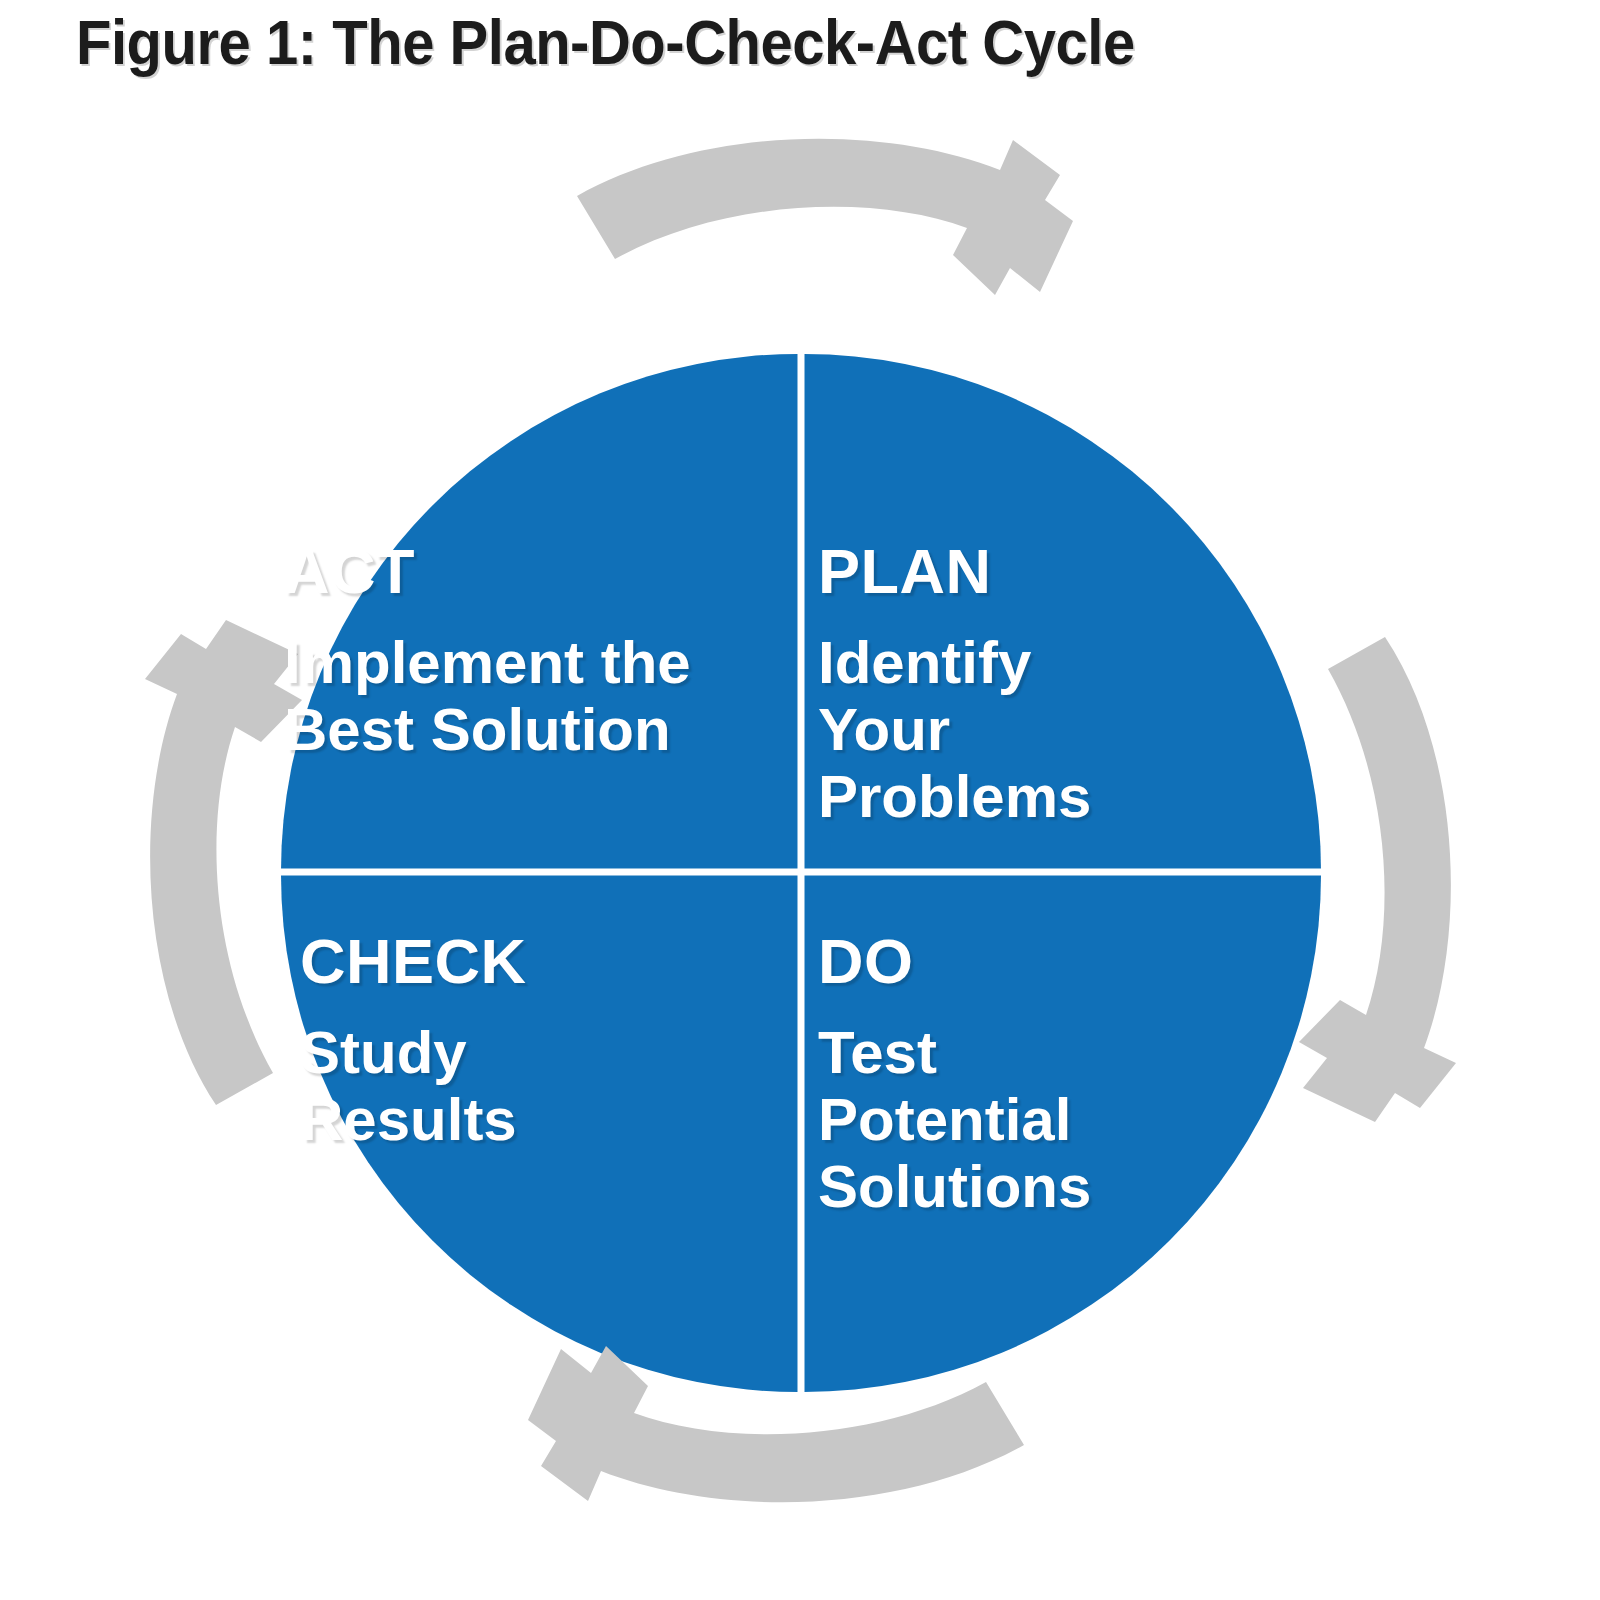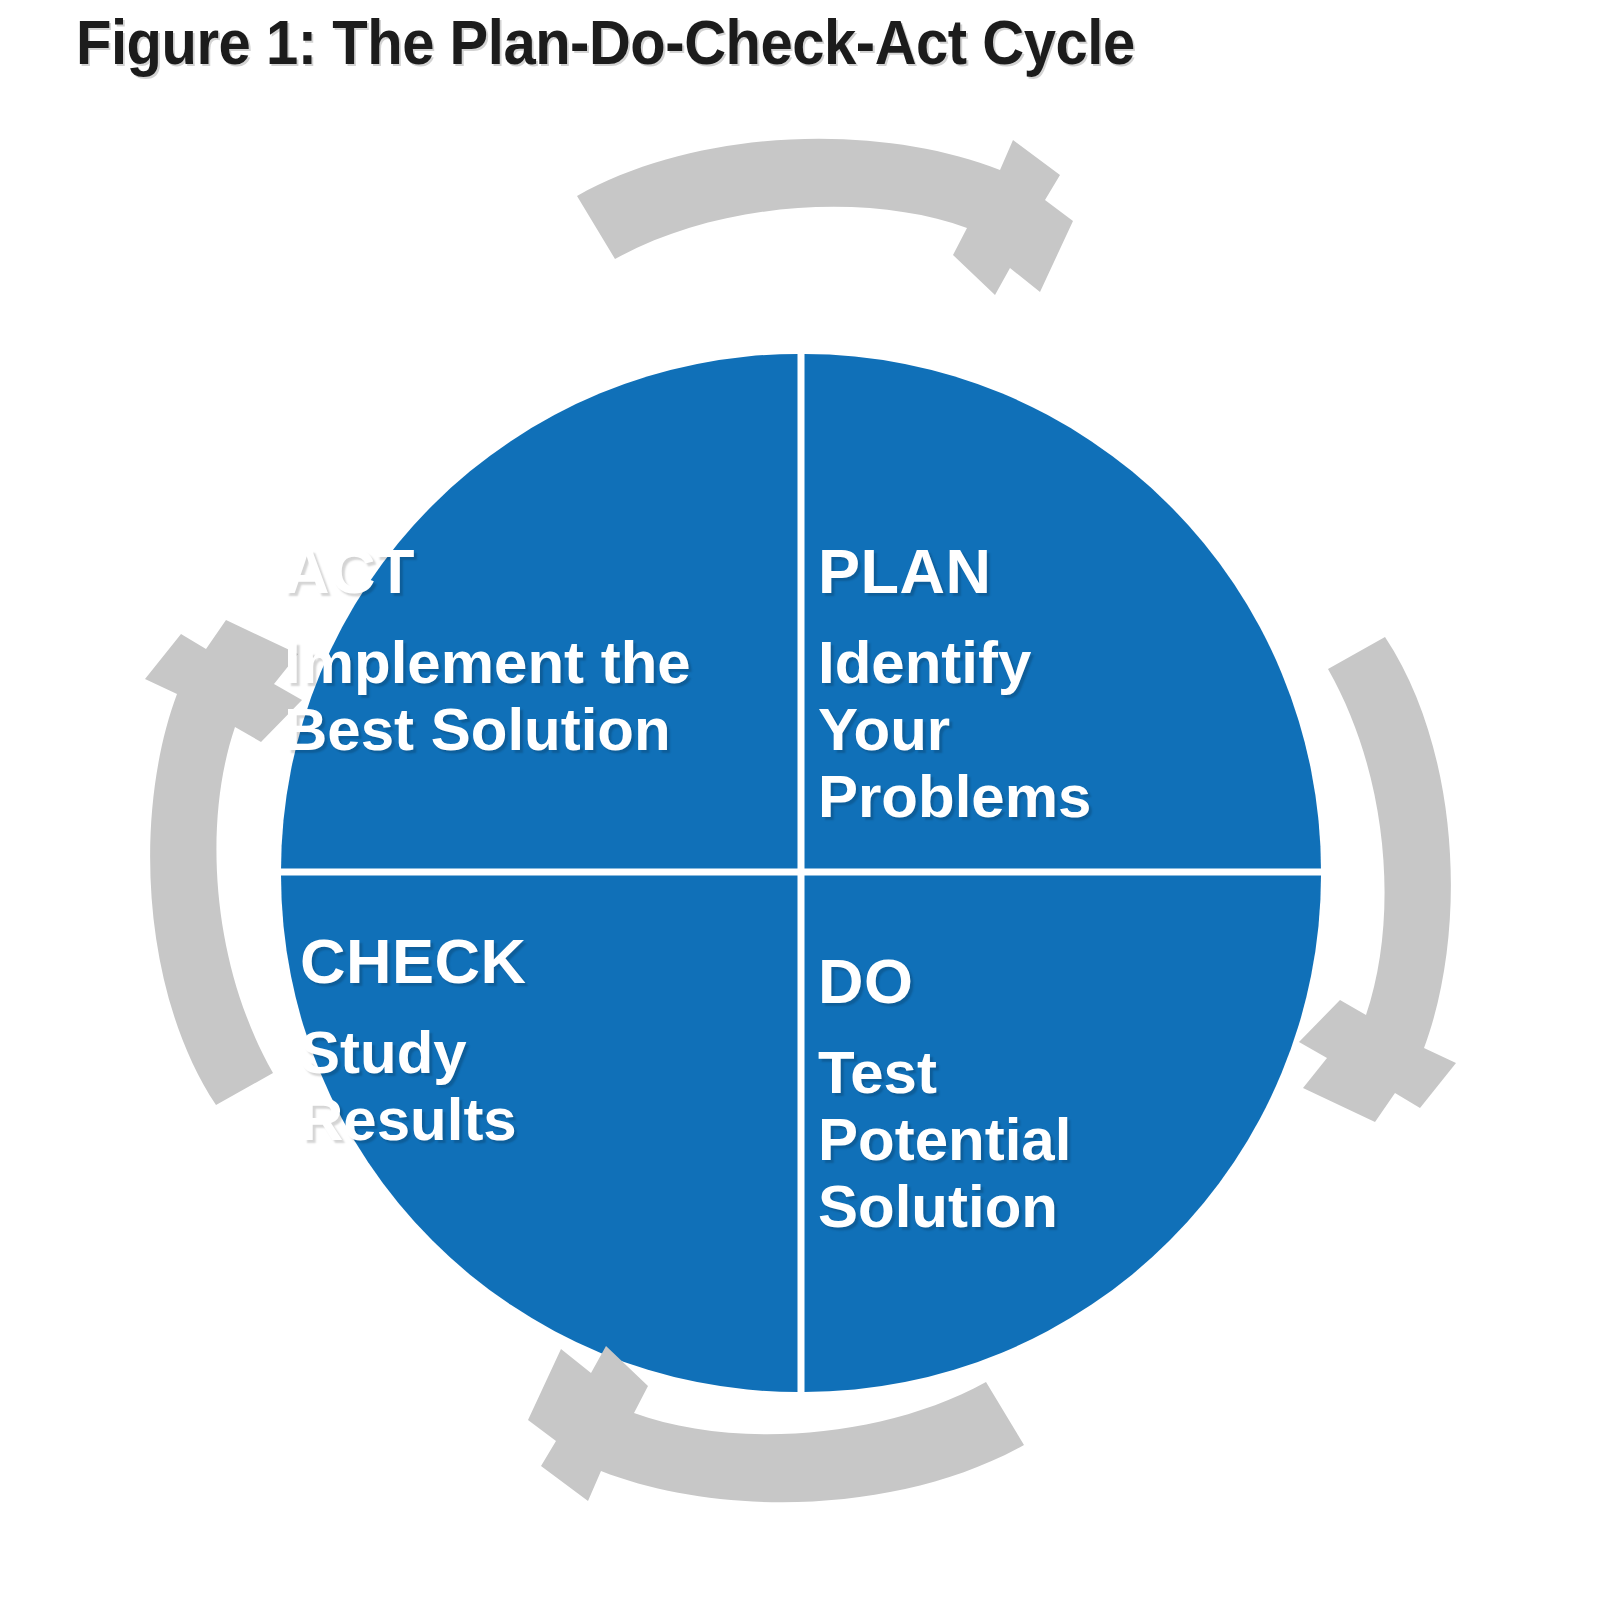--- a/index.html
+++ b/index.html
@@ -162,19 +162,19 @@
     <div class="quadrant-sub">Identify Your
 Problems</div>
   </div>
 
   <div class="quadrant-label" id="label-check" style="color: rgb(255, 255, 255);">
     <div class="quadrant-heading">CHECK</div>
     <div class="quadrant-sub">Study
 Results</div>
   </div>
 
-  <div class="quadrant-label" id="label-do" style="color: rgb(255, 255, 255); margin-top: 20px;">
+  <div class="quadrant-label" id="label-do" style="color: rgb(255, 255, 255);">
     <div class="quadrant-heading">DO</div>
     <div class="quadrant-sub">Test Potential
-Solution</div>
+Solutions</div>
   </div>
 
 </div>
 
 </body></html>

